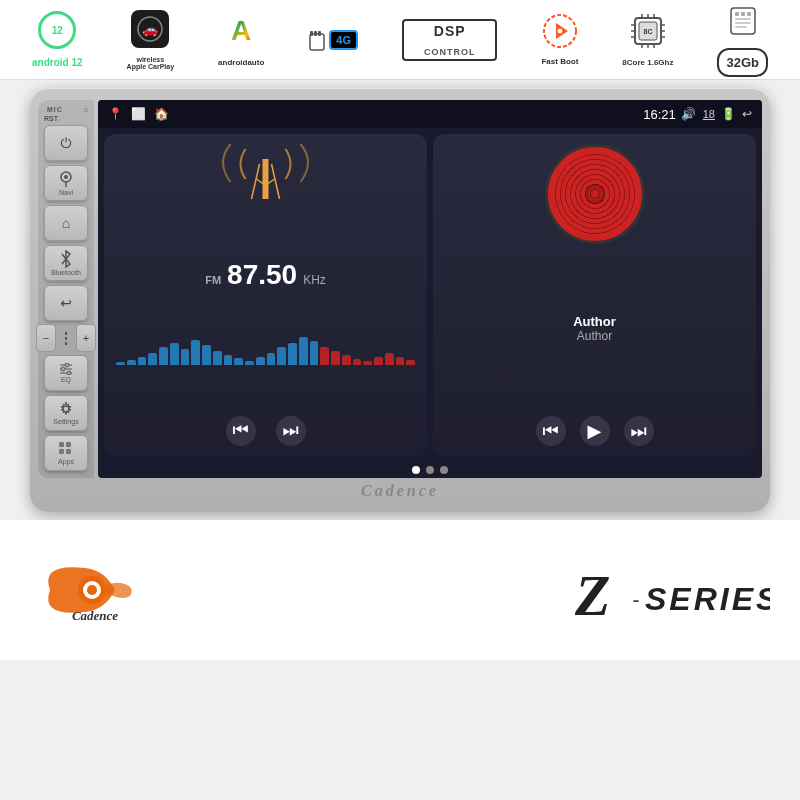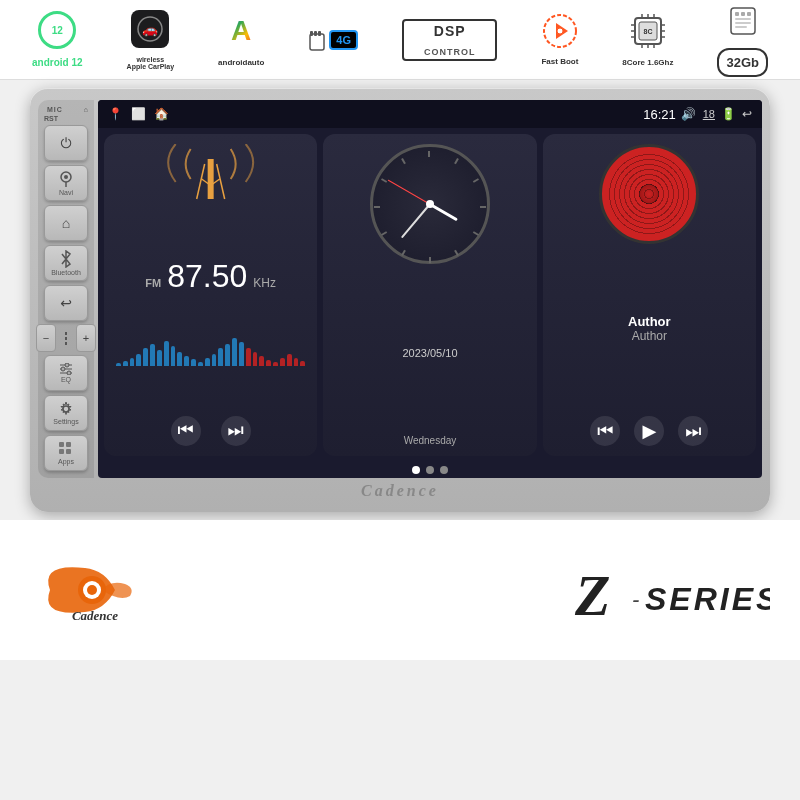--- a/index.html
+++ b/index.html
@@ -605,21 +605,21 @@
               <path d="M 70,35 Q 60,20 70,5" fill="none" stroke="#e8a040" stroke-width="2" opacity="0.7"></path>
               <path d="M 55,38 Q 40,18 55,0" fill="none" stroke="#e8a040" stroke-width="2" opacity="0.5"></path>
 
               <path d="M 110,35 Q 120,20 110,5" fill="none" stroke="#e8a040" stroke-width="2" opacity="0.7"></path>
               <path d="M 125,38 Q 140,18 125,0" fill="none" stroke="#e8a040" stroke-width="2" opacity="0.5"></path>
             </svg>
           </div>
 
           <div style="display:flex; align-items:baseline; gap:6px;">
             <span style="font-size:11px; color:#aaa; font-weight:bold;">FM</span>
-            <span style="font-size:32px; font-weight:normal; color:#fff;">87.50</span>
+            <span style="font-size:28px; font-weight:bold; color:#fff;">87.50</span>
             <span style="font-size:12px; color:#aaa;">KHz</span>
           </div>
 
           <div class="radio-bars" id="radio-bars-container">
           <div class="radio-bar" style="height: 10.7143%; background: rgb(34, 136, 204); opacity: 0.85;"></div>
               <div class="radio-bar" style="height: 17.8571%; background: rgb(34, 136, 204); opacity: 0.85;"></div>
               <div class="radio-bar" style="height: 28.5714%; background: rgb(34, 136, 204); opacity: 0.85;"></div>
               <div class="radio-bar" style="height: 42.8571%; background: rgb(34, 136, 204); opacity: 0.85;"></div>
               <div class="radio-bar" style="height: 64.2857%; background: rgb(34, 136, 204); opacity: 0.85;"></div>
               <div class="radio-bar" style="height: 78.5714%; background: rgb(34, 136, 204); opacity: 0.85;"></div>
@@ -646,48 +646,20 @@
               <div class="radio-bar" style="height: 28.5714%; background: rgb(204, 34, 34); opacity: 0.85;"></div>
               <div class="radio-bar" style="height: 17.8571%; background: rgb(204, 34, 34); opacity: 0.85;"></div>
             </div>
 
           <div class="radio-controls">
             <div class="ctrl-btn">⏮</div>
             <div class="ctrl-btn">⏭</div>
           </div>
         </div>
 
-        <div class="widget widget-clock">
-          <div class="clock-face">
-
-            <div class="clock-tick" style="transform: rotate(0deg) translateX(-50%); transform-origin: bottom center; position:absolute; top:4px; left:calc(50% - 1px);"></div>
-            <div class="clock-tick" style="transform: rotate(30deg); transform-origin: 1px 56px; position:absolute; top:4px; left:calc(50% - 1px);"></div>
-            <div class="clock-tick" style="transform: rotate(60deg); transform-origin: 1px 56px; position:absolute; top:4px; left:calc(50% - 1px);"></div>
-            <div class="clock-tick" style="transform: rotate(90deg); transform-origin: 1px 56px; position:absolute; top:4px; left:calc(50% - 1px);"></div>
-            <div class="clock-tick" style="transform: rotate(120deg); transform-origin: 1px 56px; position:absolute; top:4px; left:calc(50% - 1px);"></div>
-            <div class="clock-tick" style="transform: rotate(150deg); transform-origin: 1px 56px; position:absolute; top:4px; left:calc(50% - 1px);"></div>
-            <div class="clock-tick" style="transform: rotate(180deg); transform-origin: 1px 56px; position:absolute; top:4px; left:calc(50% - 1px);"></div>
-            <div class="clock-tick" style="transform: rotate(210deg); transform-origin: 1px 56px; position:absolute; top:4px; left:calc(50% - 1px);"></div>
-            <div class="clock-tick" style="transform: rotate(240deg); transform-origin: 1px 56px; position:absolute; top:4px; left:calc(50% - 1px);"></div>
-            <div class="clock-tick" style="transform: rotate(270deg); transform-origin: 1px 56px; position:absolute; top:4px; left:calc(50% - 1px);"></div>
-            <div class="clock-tick" style="transform: rotate(300deg); transform-origin: 1px 56px; position:absolute; top:4px; left:calc(50% - 1px);"></div>
-            <div class="clock-tick" style="transform: rotate(330deg); transform-origin: 1px 56px; position:absolute; top:4px; left:calc(50% - 1px);"></div>
-
-            <div class="clock-hand hour-hand" id="hour-hand" style="transform: rotate(120deg);"></div>
-
-            <div class="clock-hand minute-hand" id="minute-hand" style="transform: rotate(220deg);"></div>
-
-            <div class="clock-hand second-hand" id="second-hand" style="transform: rotate(300deg);"></div>
-
-            <div class="clock-center" style="position:absolute;"></div>
-          </div>
-
-          <div class="clock-date">2023/05/10</div>
-          <div class="clock-weekday">Wednesday</div>
-        </div>
 
         <div class="widget widget-music">
           <div class="vinyl-record">
             <div class="vinyl-grooves"></div>
             <div class="vinyl-center"></div>
           </div>
 
           <div class="music-info">
             <div class="music-title">Author</div>
             <div class="music-artist">Author</div>

